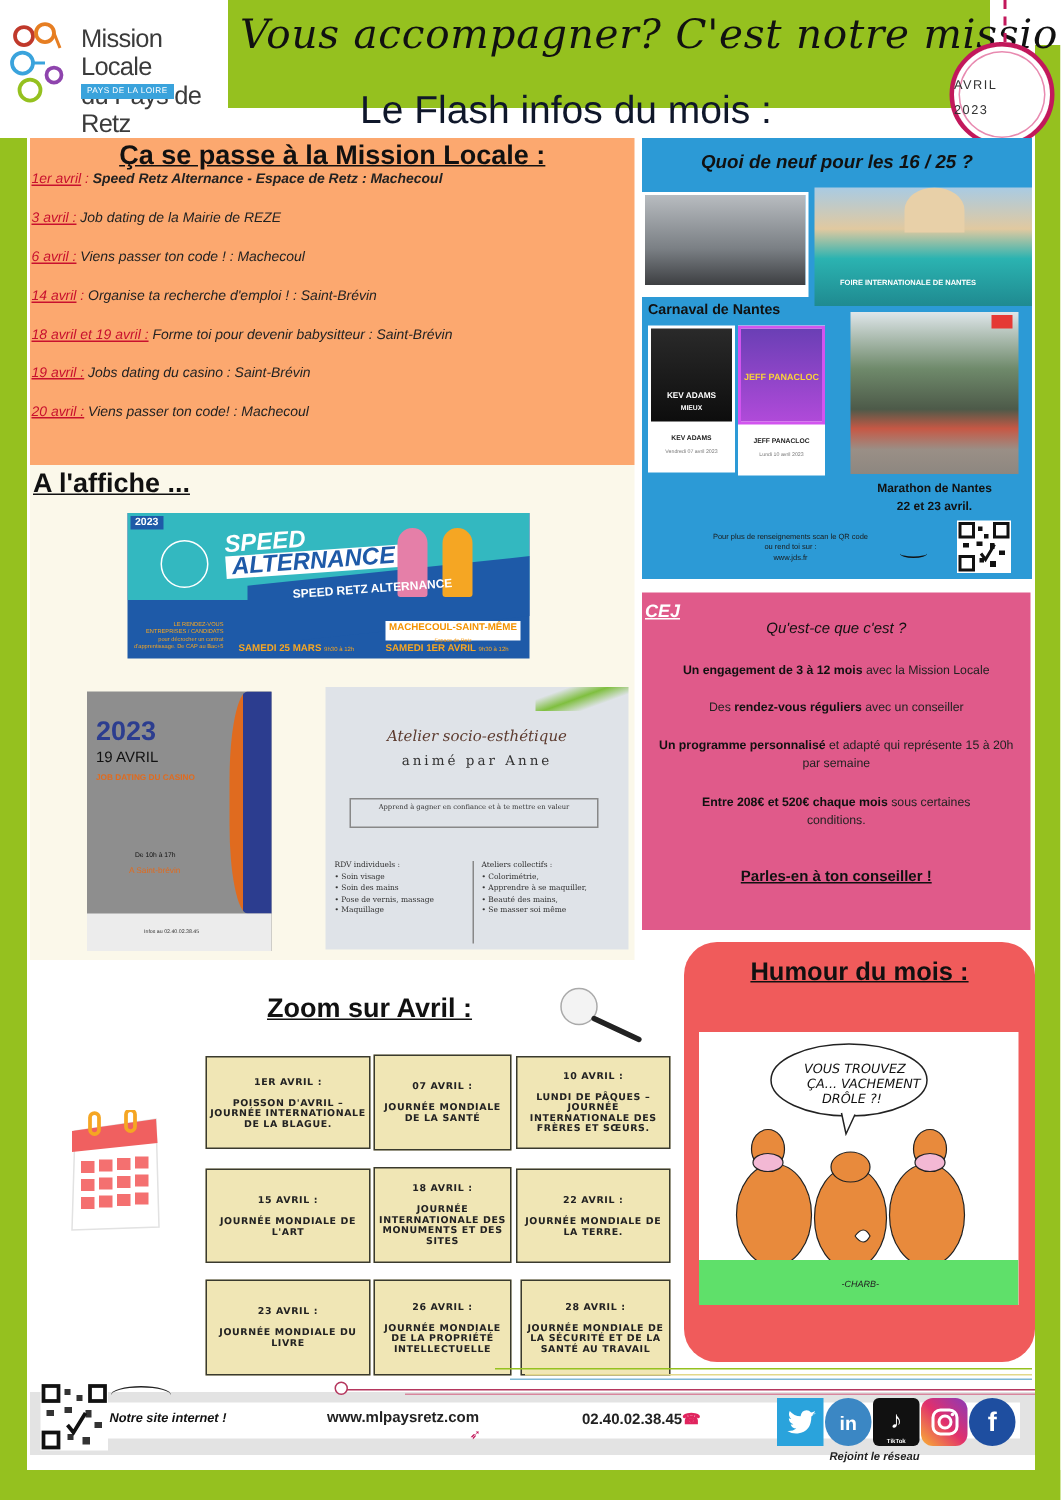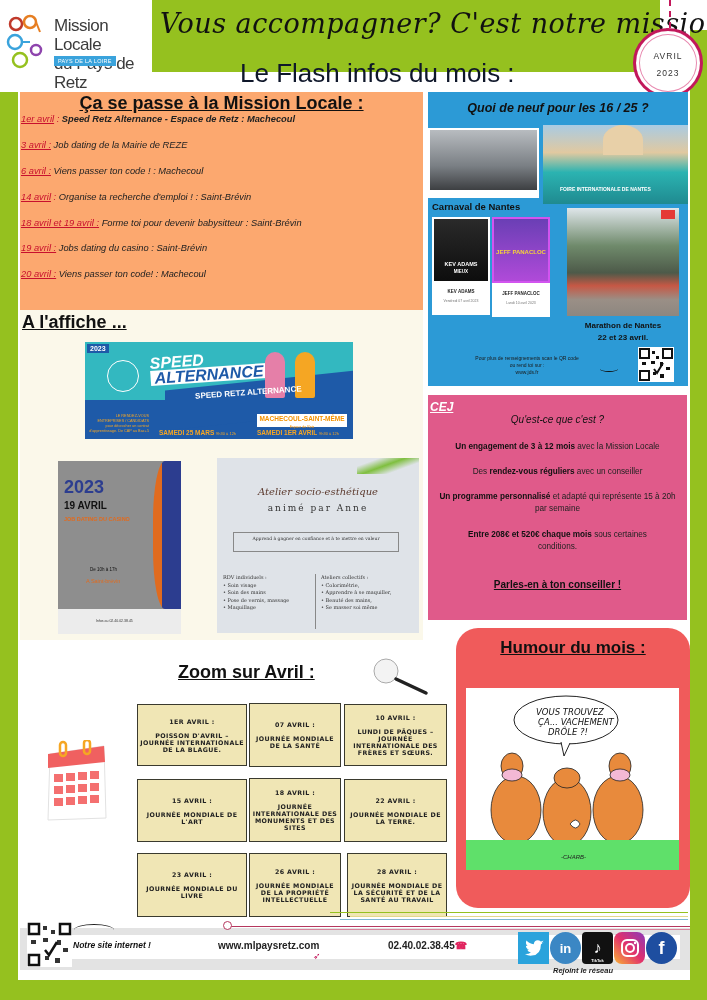--- a/index.html
+++ b/index.html
@@ -15,21 +15,21 @@
   
   .logo { position: absolute; left: 6px; top: 14px; width: 146px; height: 60px; }
   .logo-rings { position: absolute; left: 0; top: 0; width: 44px; height: 58px; }
   .logo-text { position: absolute; left: 48px; top: 2px; font-size: 17px; line-height: 19px; color: #3b3b3b; font-family: "Liberation Sans Narrow", "Liberation Sans", sans-serif; letter-spacing: -0.5px; }
   .logo-region { position: absolute; left: 48px; top: 42px; background: #3aa3dc; color: #fff; font-size: 5.5px; padding: 2px 4px; letter-spacing: 0.3px; }
 
   .slogan { position: absolute; left: 160px; top: 8px; width: 490px; font-family: "DejaVu Serif", serif; font-style: italic; font-size: 27px; color: #111; white-space: nowrap; letter-spacing: 0.5px; }
 
   .main-title { position: absolute; left: 240px; top: 58px; font-size: 26px; color: #0f172a; }
 
-  .date-badge { position: absolute; left: 633px; top: 28px; width: 70px; height: 70px; border-radius: 50%; background: #fff; border: 3px solid #c2185b; box-shadow: inset 0 0 0 3px #fff, inset 0 0 0 4px #e88ab0; text-align: center; font-size: 8.5px; color: #333; letter-spacing: 1px; }
+  .date-badge { position: absolute; left: 633px; top: 28px; width: 70px; height: 70px; border-radius: 50%; background: #fff; border: 3px solid #c2185b; box-shadow: inset 0 0 0 3px #fff, inset 0 0 0 4px #e88ab0; font-size: 8.5px; color: #333; letter-spacing: 1px; }
   .date-badge .l1 { position: absolute; left: 0; right: 0; top: 20px; }
   .date-badge .l2 { position: absolute; left: 0; right: 0; top: 37px; }
   .badge-dash { position: absolute; left: 669px; top: 0; width: 0; height: 28px; border-left: 2px dashed #c2185b; }
 
   
   .events { position: absolute; left: 20px; top: 92px; width: 403px; height: 218px; background: #fca86f; }
   .events h2 { text-align: center; font-size: 18px; font-weight: bold; text-decoration: underline; color: #111; margin-top: 1px; }
   .event-row { position: absolute; left: 1px; font-size: 9.3px; font-style: italic; color: #222; white-space: nowrap; }
   .event-date { color: #c8102e; text-decoration: underline; font-weight: normal; }
   .event-text.bold { font-weight: bold; }
@@ -48,21 +48,21 @@
   .speed-city { position: absolute; top: 72px; height: 13px; background: #fff; color: #f39200; font-size: 8px; font-weight: bold; text-align: center; line-height: 9px; }
   .speed-when { position: absolute; top: 87px; color: #f6a623; font-size: 6.5px; font-weight: bold; }
   .speed-left { position: absolute; left: 4px; top: 72px; width: 60px; color: #f6a623; font-size: 3.8px; text-align: right; line-height: 5px; }
   .speed-clock { position: absolute; left: 22px; top: 18px; width: 32px; height: 32px; border: 1.5px solid #fff; border-radius: 50%; }
   .speed-person { position: absolute; top: 10px; width: 20px; height: 46px; border-radius: 10px 10px 2px 2px; }
 
   .casino { position: absolute; left: 58px; top: 461px; width: 123px; height: 173px; background: #8e8e8e; overflow: hidden; }
   .casino-bottom { position: absolute; left: 0; top: 148px; width: 123px; height: 25px; background: #ececec; }
   .casino-wave { position: absolute; left: 95px; top: 0; width: 30px; height: 148px; background: linear-gradient(90deg, #e06b1f 0 30%, #2c3d8f 30% 100%); border-radius: 40% 0 0 40%; }
   .casino-year { position: absolute; left: 6px; top: 16px; font-size: 18px; font-weight: bold; color: #2c3d8f; }
-  .casino-day { position: absolute; left: 6px; top: 39px; font-size: 10px; font-weight: bold; color: #111; }
+  .casino-day { position: absolute; left: 6px; top: 39px; font-size: 10px; font-weight: normal; color: #111; }
   .casino-title { position: absolute; left: 6px; top: 55px; font-size: 5.5px; font-weight: bold; color: #e06b1f; }
   .casino-time { position: absolute; left: 32px; top: 106px; font-size: 4.5px; color: #111; }
   .casino-place { position: absolute; left: 28px; top: 117px; font-size: 5.5px; color: #e06b1f; }
   .casino-info { position: absolute; left: 38px; top: 158px; font-size: 3.5px; color: #333; }
 
   .atelier { position: absolute; left: 217px; top: 458px; width: 202px; height: 175px; background: #dfe3e8; overflow: hidden; }
   .atelier-title { position: absolute; left: 0; right: 0; top: 28px; text-align: center; font-family: "DejaVu Serif", serif; font-style: italic; font-size: 10px; color: #5c3a2e; }
   .atelier-sub { position: absolute; left: 0; right: 0; top: 45px; text-align: center; font-family: "DejaVu Serif", serif; font-size: 9px; letter-spacing: 2px; color: #333; }
   .atelier-box { position: absolute; left: 16px; top: 74px; width: 166px; height: 20px; border: 1px solid #888; font-family: "DejaVu Serif", serif; font-size: 4.5px; text-align: center; color: #333; padding-top: 3px; line-height: 6px; }
   .atelier-col { position: absolute; top: 116px; font-family: "DejaVu Serif", serif; font-size: 5px; color: #333; line-height: 7.5px; }

